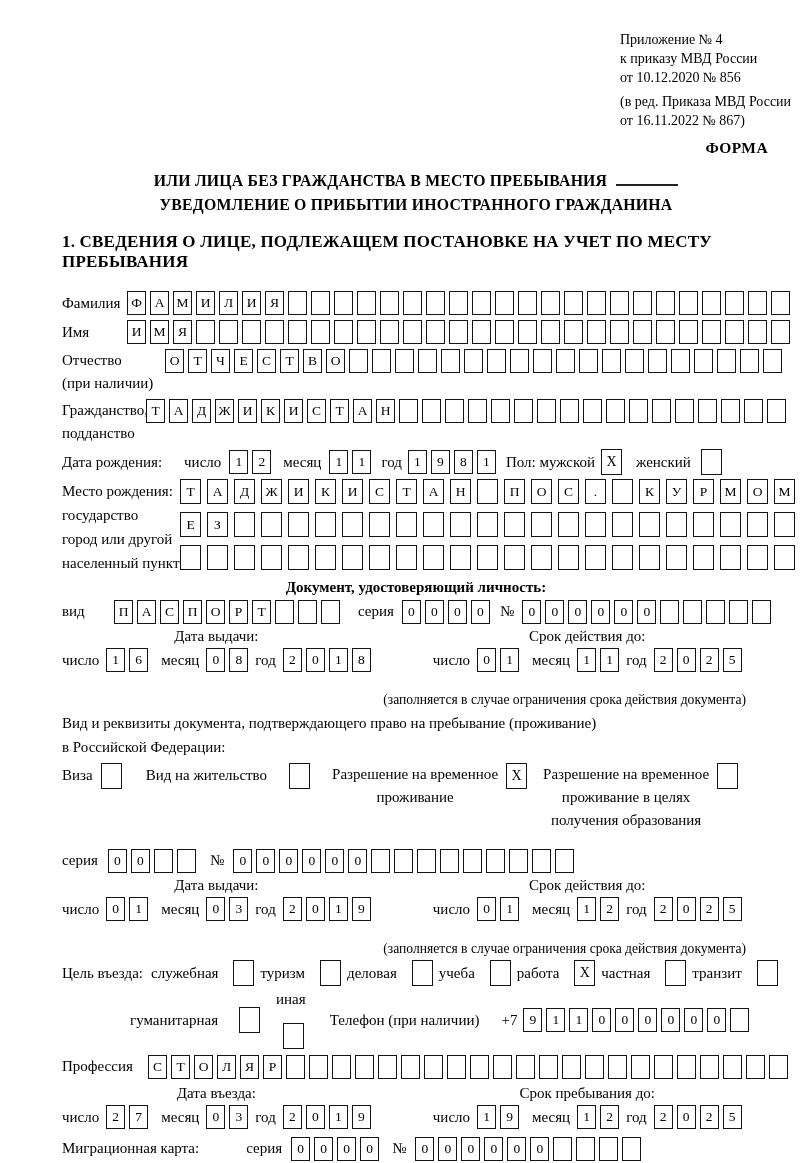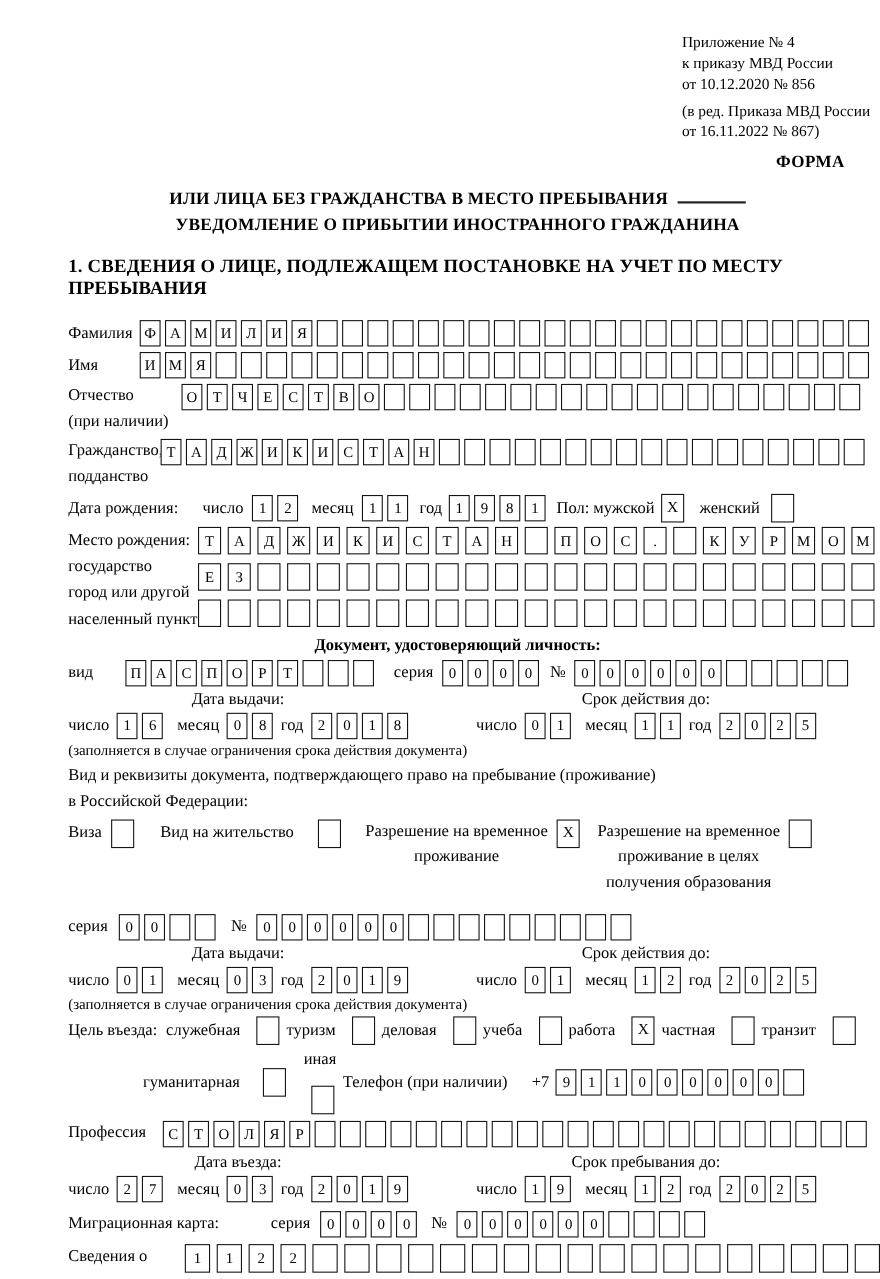--- a/index.html
+++ b/index.html
@@ -38,21 +38,21 @@
     width:19px; height:24px; border:1.8px solid #141414; background:#fff;
     font-size:14px; flex:none;
   }
   .stack { display:flex; flex-direction:column; gap:8px; }
 
   .dates { display:flex; margin-top:3px; }
   .dgcol { }
   .dgh { text-align:center; margin-bottom:3px; }
   .dg { display:flex; align-items:center; gap:7px; }
   .dg .lab { line-height:24px; }
-  .fnote { text-align:left; padding-right:24px; font-size:13.6px; margin-top:2px; margin-bottom:3px; }
+  .fnote { text-align:right; padding-right:24px; font-size:13.6px; margin-top:20px; margin-bottom:3px; }
 
   .rvp { display:flex; align-items:flex-start; margin-top:4px; margin-bottom:16px; }
   .rvp .item { display:flex; align-items:flex-start; gap:8px; }
   .rvp .ctr { text-align:center; line-height:23px; }
 
   .inlist { display:flex; align-items:center; gap:6px; margin-bottom:5px; flex-wrap:nowrap; }
   .inlist .pair { display:flex; align-items:center; gap:15px; }
 
   .mcrow { display:flex; align-items:center; gap:9px; margin-bottom:6px; }
   .heading-center { text-align:center; font-weight:bold; margin:2px 0 3px 0; }
@@ -563,21 +563,21 @@
 
     <div class="inlist" style="margin-left:68px;">
       <span class="pair">
         <span>гуманитарная</span>
         <span class="cb" style="margin-left:6px;"></span>
       </span>
       <span class="pair" style="margin-left:10px;flex-direction:column;">
         <span>иная</span>
         <span class="cb" style="margin-left:6px;"></span>
       </span>
-      <span class="lab" style="">Телефон (при наличии)</span>
+      <span class="lab" style="margin-left:18px;">Телефон (при наличии)</span>
       <span class="lab" style="margin-left:16px;">+7</span>
       <span class="boxrow">
           <span class="cell">9</span>
           <span class="cell">1</span>
           <span class="cell">1</span>
           <span class="cell">0</span>
           <span class="cell">0</span>
           <span class="cell">0</span>
           <span class="cell">0</span>
           <span class="cell">0</span>

